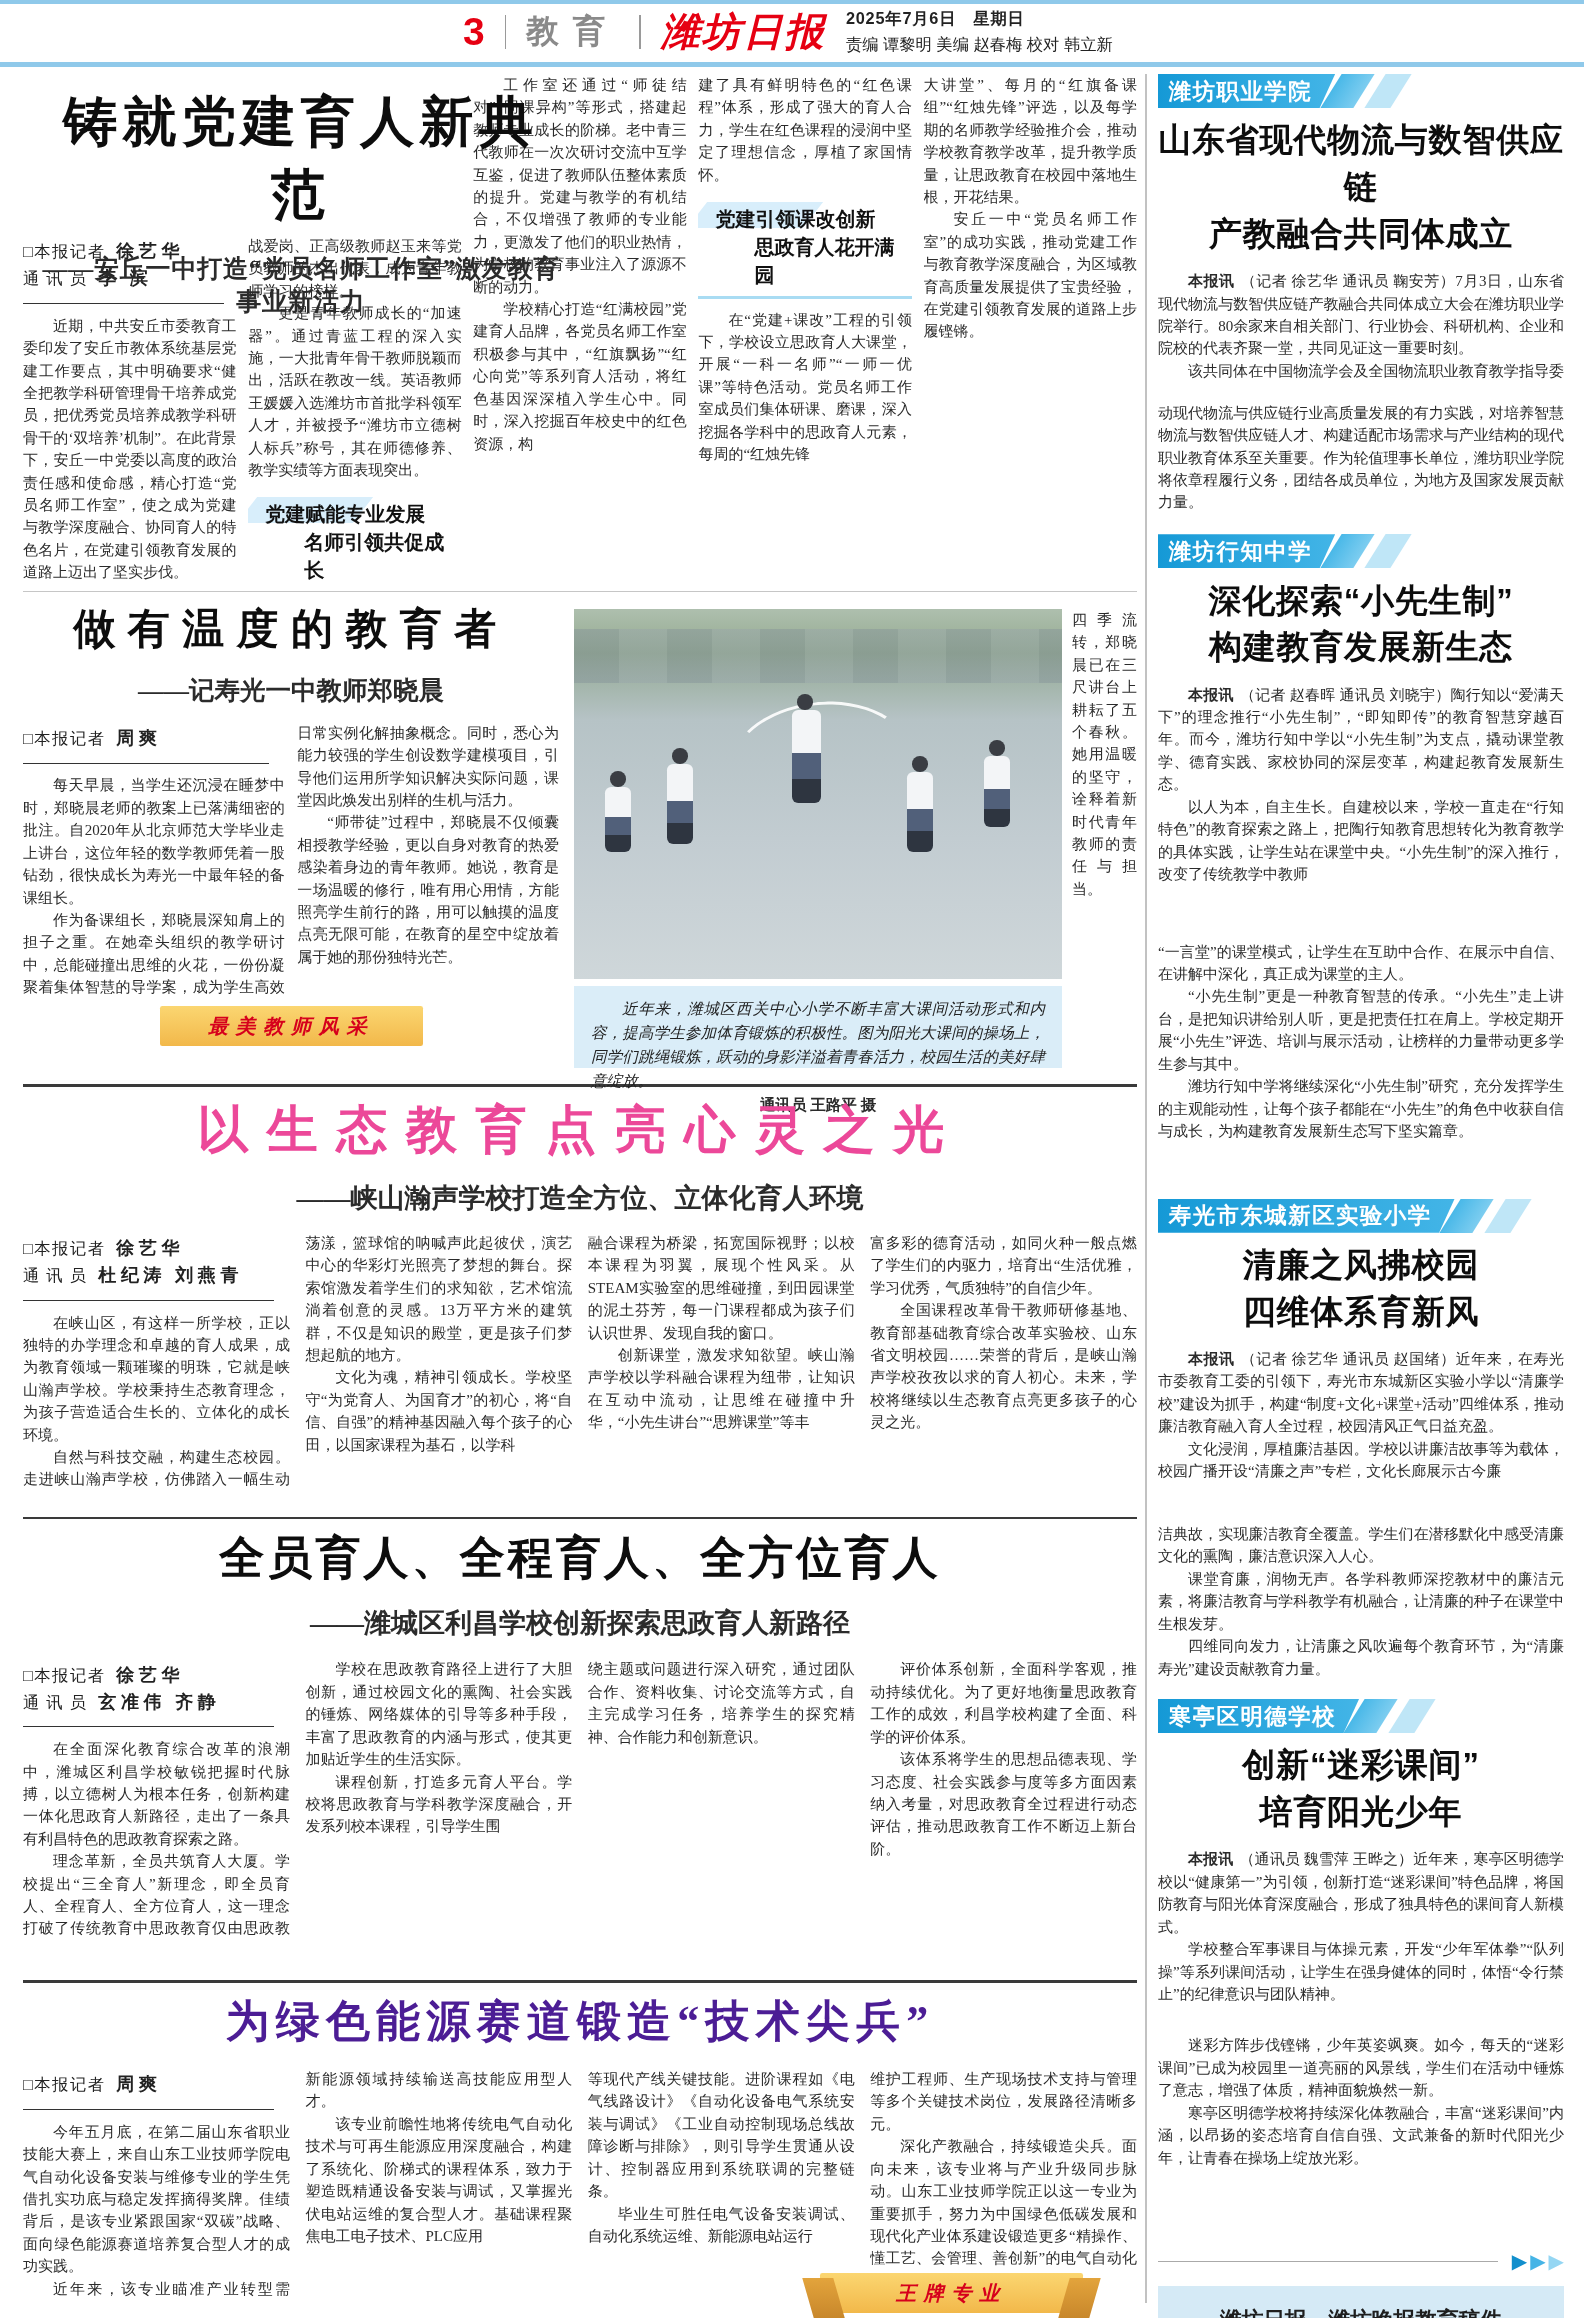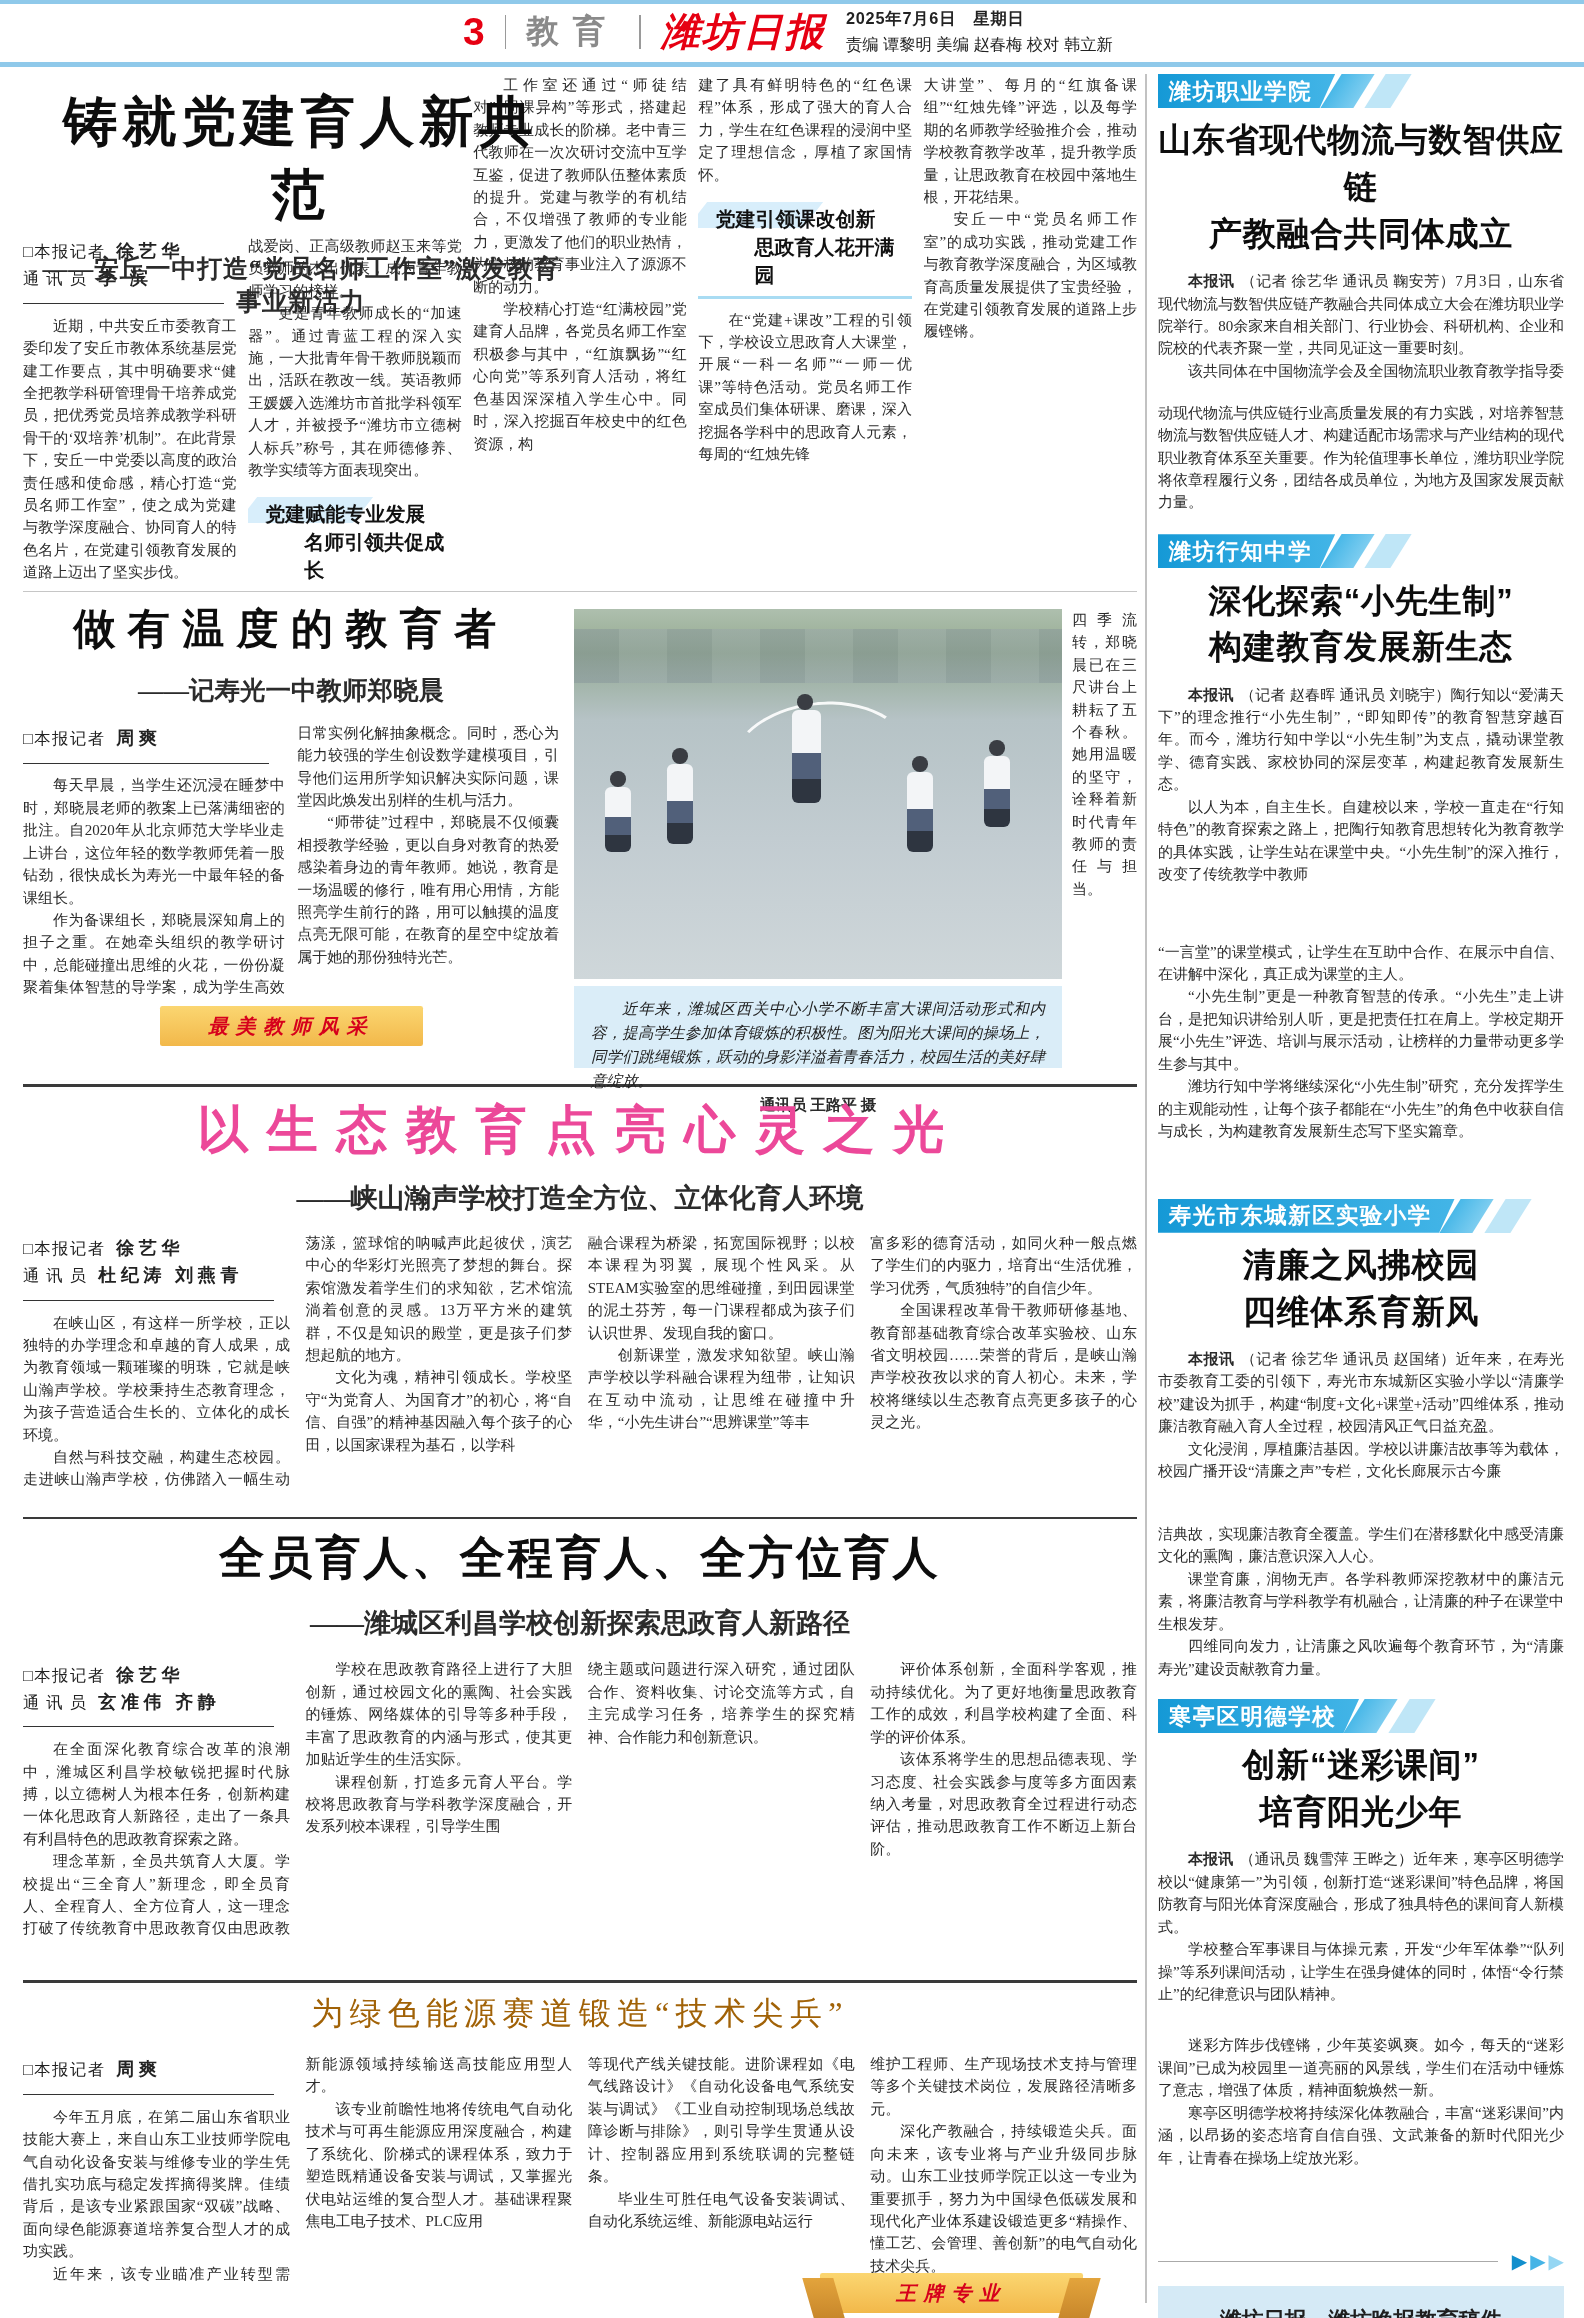--- a/index.html
+++ b/index.html
@@ -77,21 +77,21 @@
   .a3{position:relative;height:414px;}
   .art-head{text-align:center;}
   .a3-title{font-size:51px;font-weight:bold;letter-spacing:18.6px;color:#ec4899;}
   .a3-sub{font-size:27px;font-weight:bold;margin-top:15.5px;}
   .a3-cols{display:flex;gap:15.5px;margin-top:15.5px;height:262px;}
   .a4{position:relative;height:445px;}
   .a4-title{font-size:45px;font-weight:bold;letter-spacing:3.1px;color:#0d0d0d;}
   .a4-sub{font-size:27px;font-weight:bold;margin-top:17px;}
   .a4-cols{display:flex;gap:15.5px;margin-top:17px;height:285px;}
   .a5{position:relative;height:321px;}
-  .a5-title{font-size:32px;font-weight:normal;letter-spacing:6.2px;color:#a16207;}
+  .a5-title{font-size:44px;font-weight:bold;letter-spacing:6.2px;color:#4c1d95;}
   .a5-cols{display:flex;gap:15.5px;margin-top:17px;height:232px;}
   .a5-ribbon{position:absolute;right:54px;bottom:0;width:263px;z-index:3;}
   
   .badge-row{display:flex;align-items:stretch;height:34px;margin-bottom:3.1px;}
   .badge{background:linear-gradient(90deg,#1599d6,#43b5e7);color:#fff;font-size:22.4px;font-weight:bold;
      letter-spacing:1.5px;padding:3.9px 23px 3.9px 10.8px;font-family:"Liberation Sans",sans-serif;
      clip-path:polygon(0 0,100% 0,calc(100% - 15.5px) 100%,0 100%);display:flex;align-items:center;}
   .s1,.s2{transform:skewX(-32deg);margin-left:-4.6px;}
   .s1{width:32.5px;background:linear-gradient(90deg,#49b8e8,#7dcdf0);}
   .s2{width:26px;background:#bfe6f7;margin-left:12.4px;}

